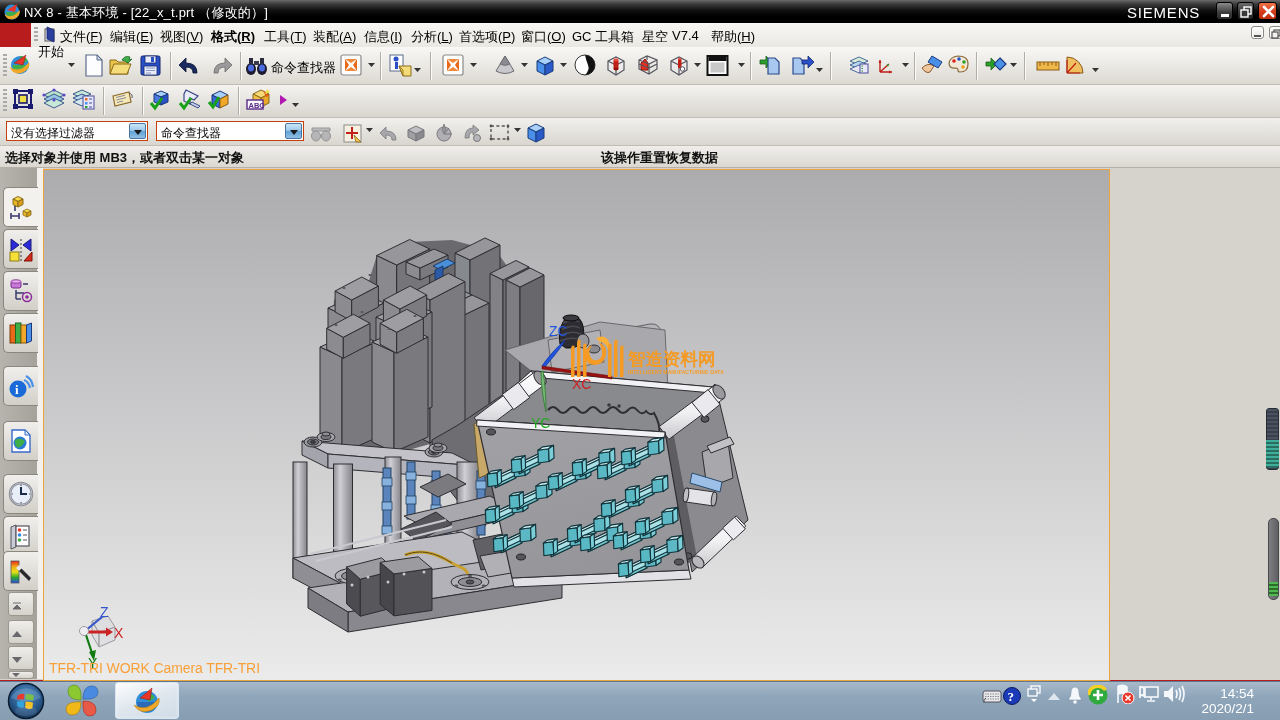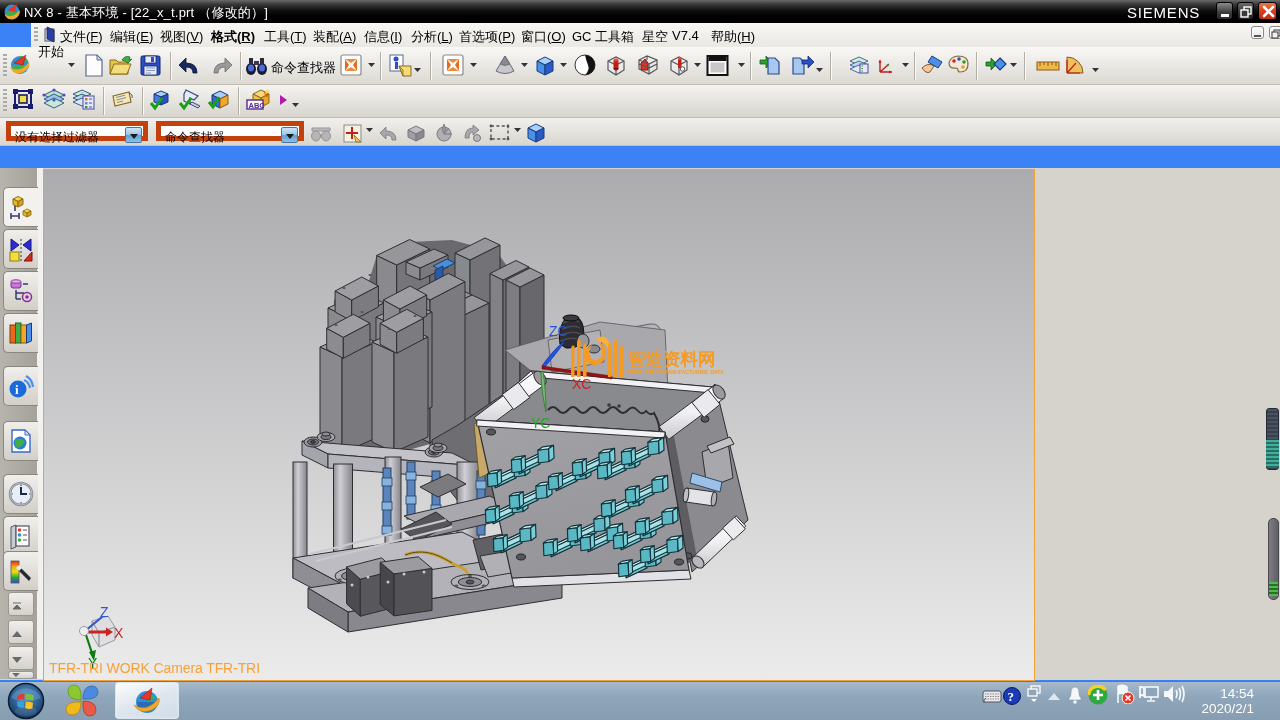--- a/index.html
+++ b/index.html
@@ -1,17 +1,17 @@
 <!DOCTYPE html>
 <html><head>
 <meta charset="utf-8">
 <style>
 * { margin:0; padding:0; box-sizing:border-box; }
 html,body { width:1280px; height:720px; overflow:hidden; font-family:"Liberation Sans", sans-serif; }
-#root { position:relative; width:1280px; height:720px; background:#3b82f6; }
+#root { position:relative; width:1280px; height:720px; background:#b91c1c; }
 .abs { position:absolute; }
 
 
 #titlebar { left:0; top:0; width:1280px; height:23px;
   background:linear-gradient(#6a6a6a 0%, #3a3a3a 18%, #111 45%, #000 70%, #000 100%);
   color:#fff; }
 #titletext { left:24px; top:4px; font-size:13px; color:#fff; letter-spacing:0.2px; }
 #siemens { left:1127px; top:4px; font-size:15px; font-weight:normal; color:#fff; letter-spacing:0.8px; }
 .wbtn { top:2px; width:17px; height:18px; border-radius:3px; border:1px solid #000; color:#fff; }
 
@@ -26,29 +26,29 @@
 #tb1 { left:0; top:47px; width:1280px; height:38px;
   background:linear-gradient(#f9f8f6, #dcd9d2); border-bottom:1px solid #c2beb5; }
 #tb2 { left:0; top:85px; width:1280px; height:33px;
   background:linear-gradient(#f4f3f0, #d8d5ce); border-bottom:1px solid #c2beb5; }
 #filterbar { left:0; top:118px; width:1280px; height:28px;
   background:linear-gradient(#f1f0ed, #d9d6cf); border-bottom:1px solid #c2beb5; }
 #statusbar { left:0; top:146px; width:1280px; height:22px;
   background:linear-gradient(#efeeea, #dbd8d1); border-bottom:1px solid #b5b1a8; font-size:13px; font-weight:bold; color:#111; }
 .grip { width:4px; background:repeating-linear-gradient(#aaa 0 2px, transparent 2px 4px); }
 .vsep { width:1px; background:#b2aea5; box-shadow:1px 0 0 #fbfaf8; }
-.combo { background:#fff; border:5px solid #c2410c; height:20px; font-size:12px; color:#000; }
+.combo { background:#fff; border:1px solid #c2410c; height:20px; font-size:12px; color:#000; }
 .combo .dd { position:absolute; right:1px; top:1px; width:17px; height:16px;
   background:linear-gradient(#cde6f7,#96c5e8 50%,#5e9fd4 50%,#8fc0e4); border:1px solid #4876a3; border-radius:2px; }
 .combo .dd:after { content:""; position:absolute; left:4px; top:6px; border-left:4px solid transparent; border-right:4px solid transparent; border-top:5px solid #1a1a1a; }
 
 
 #mainarea { left:0; top:168px; width:1280px; height:512px; background:#d6d3cc; }
 #resbar { left:0; top:0px; width:43px; height:511px; background:linear-gradient(90deg,#b7b4ad,#a29f98); }
-#viewport { left:43px; top:1px; width:992px; height:512px; border:1px solid #efa33c;
+#viewport { left:43px; top:1px; width:1067px; height:512px; border:1px solid #efa33c;
   background:linear-gradient(#acacaf, #ebebeb); }
 
 
 #taskbar { left:0; top:681px; width:1280px; height:39px;
   background:linear-gradient(#a7b9ca, #8ea5ba 40%, #869db2); border-top:1px solid #5f7b92; }
 #clock { right:26px; top:4px; color:#fff; font-size:13.5px; text-align:right; line-height:15px; }
 </style>
 </head>
 <body>
 <div id="root">
@@ -418,20 +418,32 @@
       <circle cx="19" cy="17" r="1.4" fill="#555"></circle>
     </svg>
     <svg class="abs" style="left:514px;top:128px;" width="8" height="5" viewBox="0 0 8 5">
       <path d="M 0 0 L 7 0 L 3.5 4 Z" fill="#333"></path>
     </svg>
     <svg class="abs" style="left:524px;top:121px;" width="24" height="24" viewBox="0 0 24 24">
       <path d="M 4 7 L 12 3 L 20 7 L 12 11 Z" fill="#a8d0f8" stroke="#1a3a7a" stroke-width="1"></path>
 <path d="M 4 7 L 12 11 L 12 21 L 4 17 Z" fill="#4a90e8" stroke="#1a3a7a" stroke-width="1"></path>
 <path d="M 12 11 L 20 7 L 20 17 L 12 21 Z" fill="#2a5ac8" stroke="#1a3a7a" stroke-width="1"></path>
     </svg>
+  <div id="statusbar" class="abs">
+    <span class="abs" style="left:5px; top:3px;">选择对象并使用 MB3，或者双击某一对象</span>
+    <span class="abs" style="left:601px; top:3px;">该操作重置恢复数据</span>
+    <div class="abs" style="left:1201px;top:148px;width:1px;height:18px;background:#b2aea5;box-shadow:1px 0 0 #fbfaf8;"></div>
+    <div class="abs" style="left:1221px;top:148px;width:1px;height:18px;background:#b2aea5;box-shadow:1px 0 0 #fbfaf8;"></div>
+    <div class="abs" style="left:1257px;top:148px;width:1px;height:18px;background:#b2aea5;box-shadow:1px 0 0 #fbfaf8;"></div>
+    <svg class="abs" style="left:1260px;top:151px;" width="17" height="16" viewBox="0 0 17 16">
+      <path d="M 1 1 L 4 1 M 1 1 L 1 4 M 13 1 L 16 1 M 16 1 L 16 4 M 1 15 L 4 15 M 1 15 L 1 12 M 13 15 L 16 15 M 16 15 L 16 12" stroke="#444" stroke-width="1.6"></path>
+      <rect x="3.5" y="3" width="10" height="10" rx="1" fill="none" stroke="#333" stroke-width="1.6"></rect>
+      <rect x="5" y="4.5" width="7" height="7" fill="#2a7ae0"></rect>
+    </svg>
+  </div>
 
   <div id="mainarea" class="abs">
     <div id="resbar" class="abs"></div>
     <div id="viewport" class="abs"><svg width="1234" height="510" viewBox="44 170 1234 510">
           <defs>
             <linearGradient id="colg" x1="0" y1="0" x2="1" y2="0">
               <stop offset="0" stop-color="#8e8e94"></stop>
               <stop offset="0.35" stop-color="#cfcfd5"></stop>
               <stop offset="0.7" stop-color="#a6a6ac"></stop>
               <stop offset="1" stop-color="#84848a"></stop>

